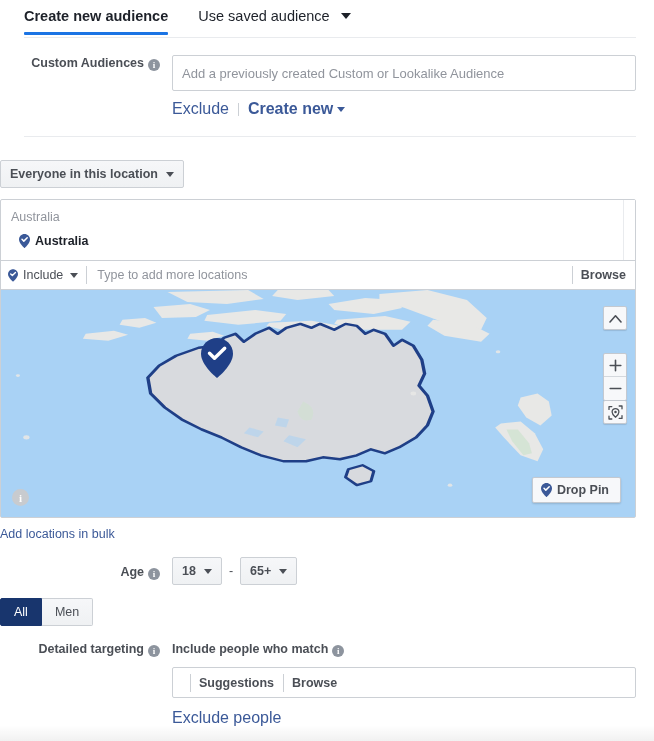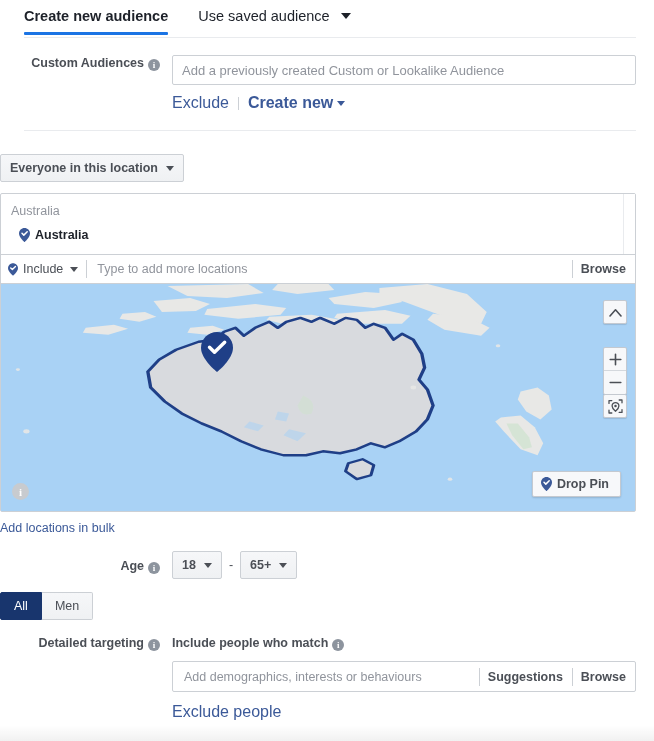--- a/index.html
+++ b/index.html
@@ -85,21 +85,21 @@
     text-align: center;
     font-family: "Liberation Serif", serif;
     margin-left: 4px;
     vertical-align: -1px;
     cursor: pointer;
   }
 
   
   .textinput {
     width: 100%;
-    height: 30px;
+    height: 36px;
     border: 1px solid #ccd0d5;
     border-radius: 2px;
     background: #fff;
     font-size: 13px;
     color: #1d2129;
     padding: 0 9px;
     outline: none;
     font-family: "Liberation Sans", sans-serif;
   }
   .textinput::placeholder { color: #90949c; }
@@ -572,21 +572,20 @@
 <div class="row" style="margin-top:15px;">
   <div class="lbl">
     <span>Detailed targeting</span><span class="info">i</span>
   </div>
   <div class="field">
     <div class="sub-label">
       <span>Include people who match</span><span class="info">i</span>
     </div>
 
     <div class="dt-input-wrap">
-      <input class="bare-input" type="text" placeholder="Add demographics, interests or behaviours" style="">
       <span class="vsep"></span>
       <span class="inline-action">Suggestions</span>
       <span class="vsep" style="margin:0 8px 0 0;"></span>
       <span class="inline-action">Browse</span>
     </div>
 
     <div class="linkrow" style="margin-top:11px;">
       <a>Exclude people</a>
     </div>
   </div>

